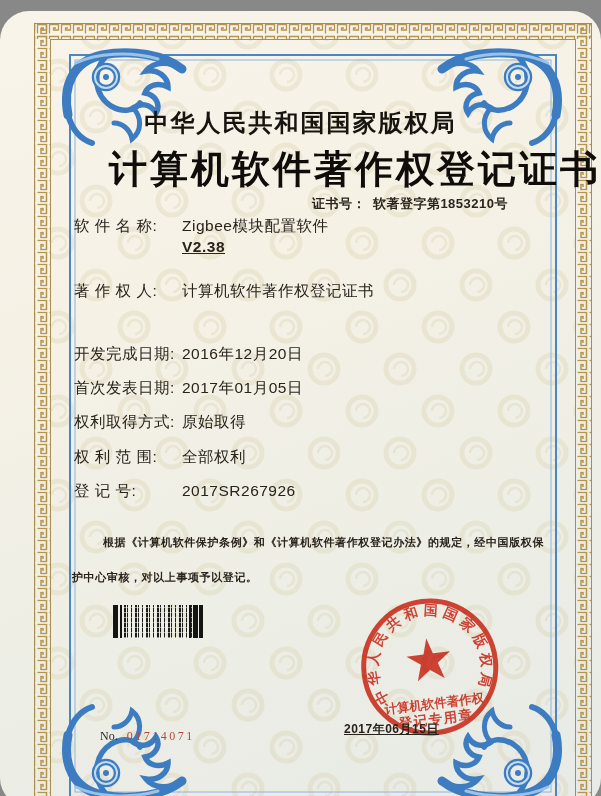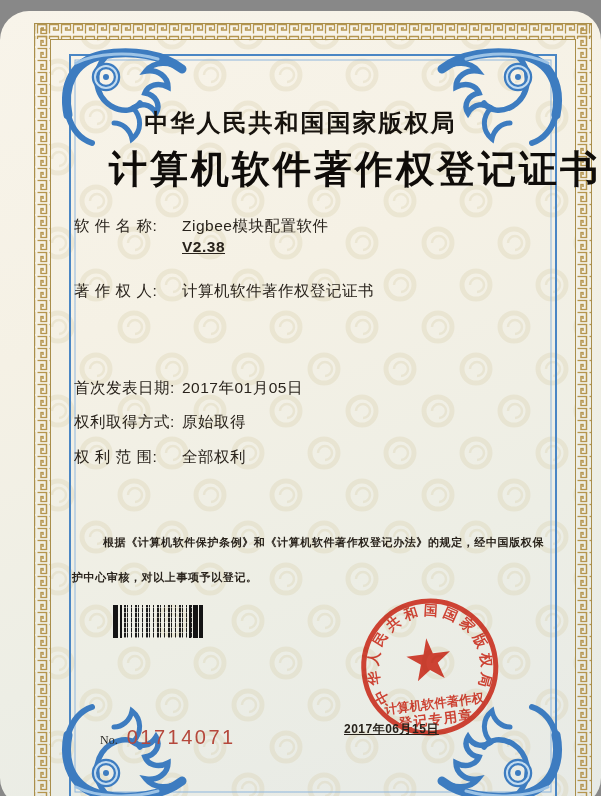--- a/index.html
+++ b/index.html
@@ -51,22 +51,22 @@
   .sealdate{
     top:710px;left:344px;z-index:3;
     font-size:12px;font-weight:700;letter-spacing:0.5px;color:#27221b;text-decoration:underline;
   }
   .serial{top:715px;left:100px;z-index:1;white-space:nowrap;}
   .serial .no{
     font-family:"Liberation Serif","DejaVu Serif",serif;
     font-size:12px;font-weight:400;color:#2a2a26;margin-right:9px;
   }
   .serial .digits{
-    font-family:Liberation Sans, sans-serif;
-    font-size:20px;color:#b5483c;letter-spacing:2.5px;
+    font-family:Liberation Serif, serif;
+    font-size:12px;color:#b5483c;letter-spacing:2.5px;
   }
 </style>
 </head>
 <body>
 
 <div class="page">
 
   <svg class="bg" width="601" height="796" viewBox="0 0 601 796" aria-hidden="true">
     <defs>
       <pattern id="gk" width="12" height="12" patternUnits="userSpaceOnUse">
@@ -116,43 +116,52 @@
 
     <use href="#corner" transform="translate(66,40)"></use>
     <use href="#corner" transform="translate(558,40) scale(-1,1)"></use>
     <use href="#corner" transform="translate(66,788) scale(1,-1)"></use>
     <use href="#corner" transform="translate(558,788) scale(-1,-1)"></use>
   </svg>
 
   <div class="abs authority">中华人民共和国国家版权局</div>
   <div class="abs title">计算机软件著作权登记证书</div>
 
+  <div class="abs certline">
+    <span class="lbl">证书号：</span><span>软著登字第1853210号</span>
+  </div>
 
   <div class="abs row" style="top:205px">
     <span class="flabel">软 件 名 称:</span><span class="fvalue">Zigbee模块配置软件</span>
   </div>
   <div class="abs vline2" style="top:227px">V2.38</div>
 
   <div class="abs row" style="top:270px">
     <span class="flabel">著 作 权 人:</span><span class="fvalue">计算机软件著作权登记证书</span>
   </div>
 
+  <div class="abs row" style="top:333px">
+    <span class="flabel">开发完成日期:</span><span class="fvalue">2016年12月20日</span>
+  </div>
 
   <div class="abs row" style="top:367px">
     <span class="flabel">首次发表日期:</span><span class="fvalue">2017年01月05日</span>
   </div>
 
   <div class="abs row" style="top:436px">
     <span class="flabel">权 利 范 围:</span><span class="fvalue">全部权利</span>
   </div>
 
   <div class="abs row" style="top:401px">
     <span class="flabel">权利取得方式:</span><span class="fvalue">原始取得</span>
   </div>
 
+  <div class="abs row" style="top:470px">
+    <span class="flabel">登  记  号:</span><span class="fvalue">2017SR267926</span>
+  </div>
 
   <div class="abs statement">根据《计算机软件保护条例》和《计算机软件著作权登记办法》的规定，经中国版权保护中心审核，对以上事项予以登记。</div>
 
   <div class="abs barcode"></div>
 
   <svg class="abs seal" width="162" height="164" viewBox="0 0 162 164">
     <g transform="rotate(-7 80 74)" opacity="0.93">
       <circle cx="80" cy="72" r="66" fill="none" stroke="#dd3a2a" stroke-width="5"></circle>
       <path id="sealArc" d="M36,100 A52,52 0 1 1 124,100" fill="none"></path>
       <text font-size="14" fill="#dd3a2a" font-weight="700" letter-spacing="4.5" font-family="Liberation Sans, DejaVu Sans, sans-serif">

